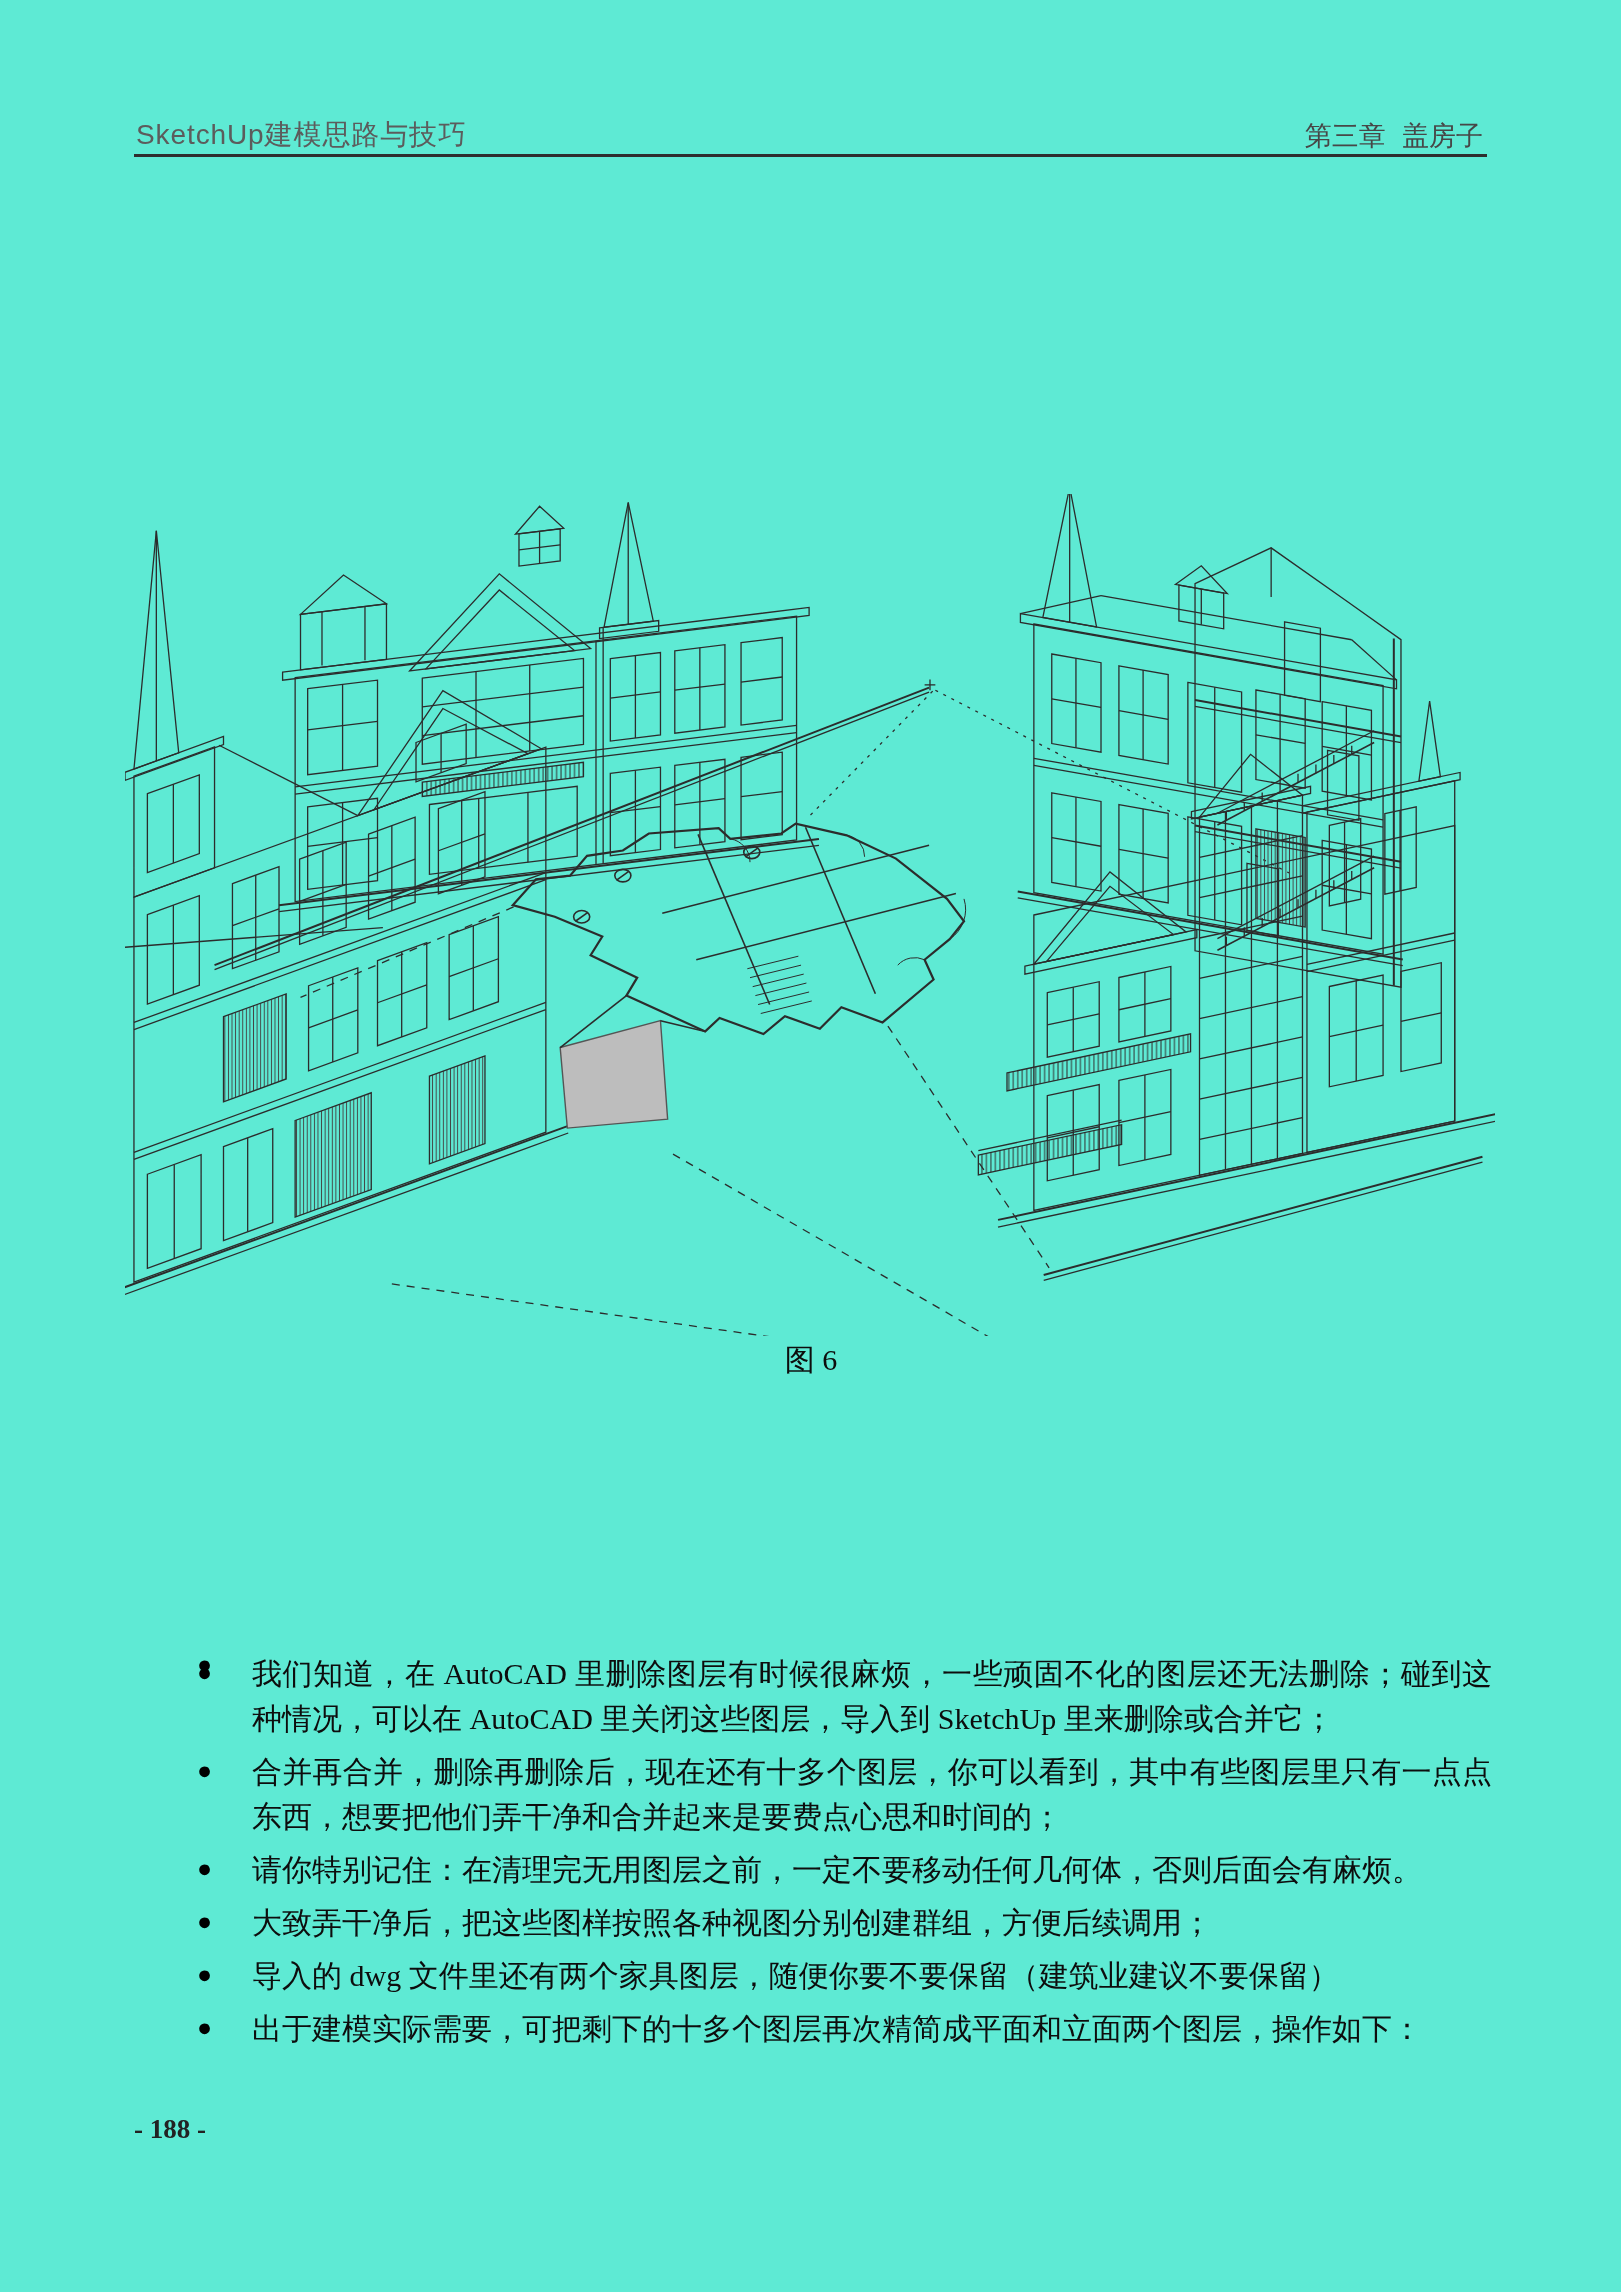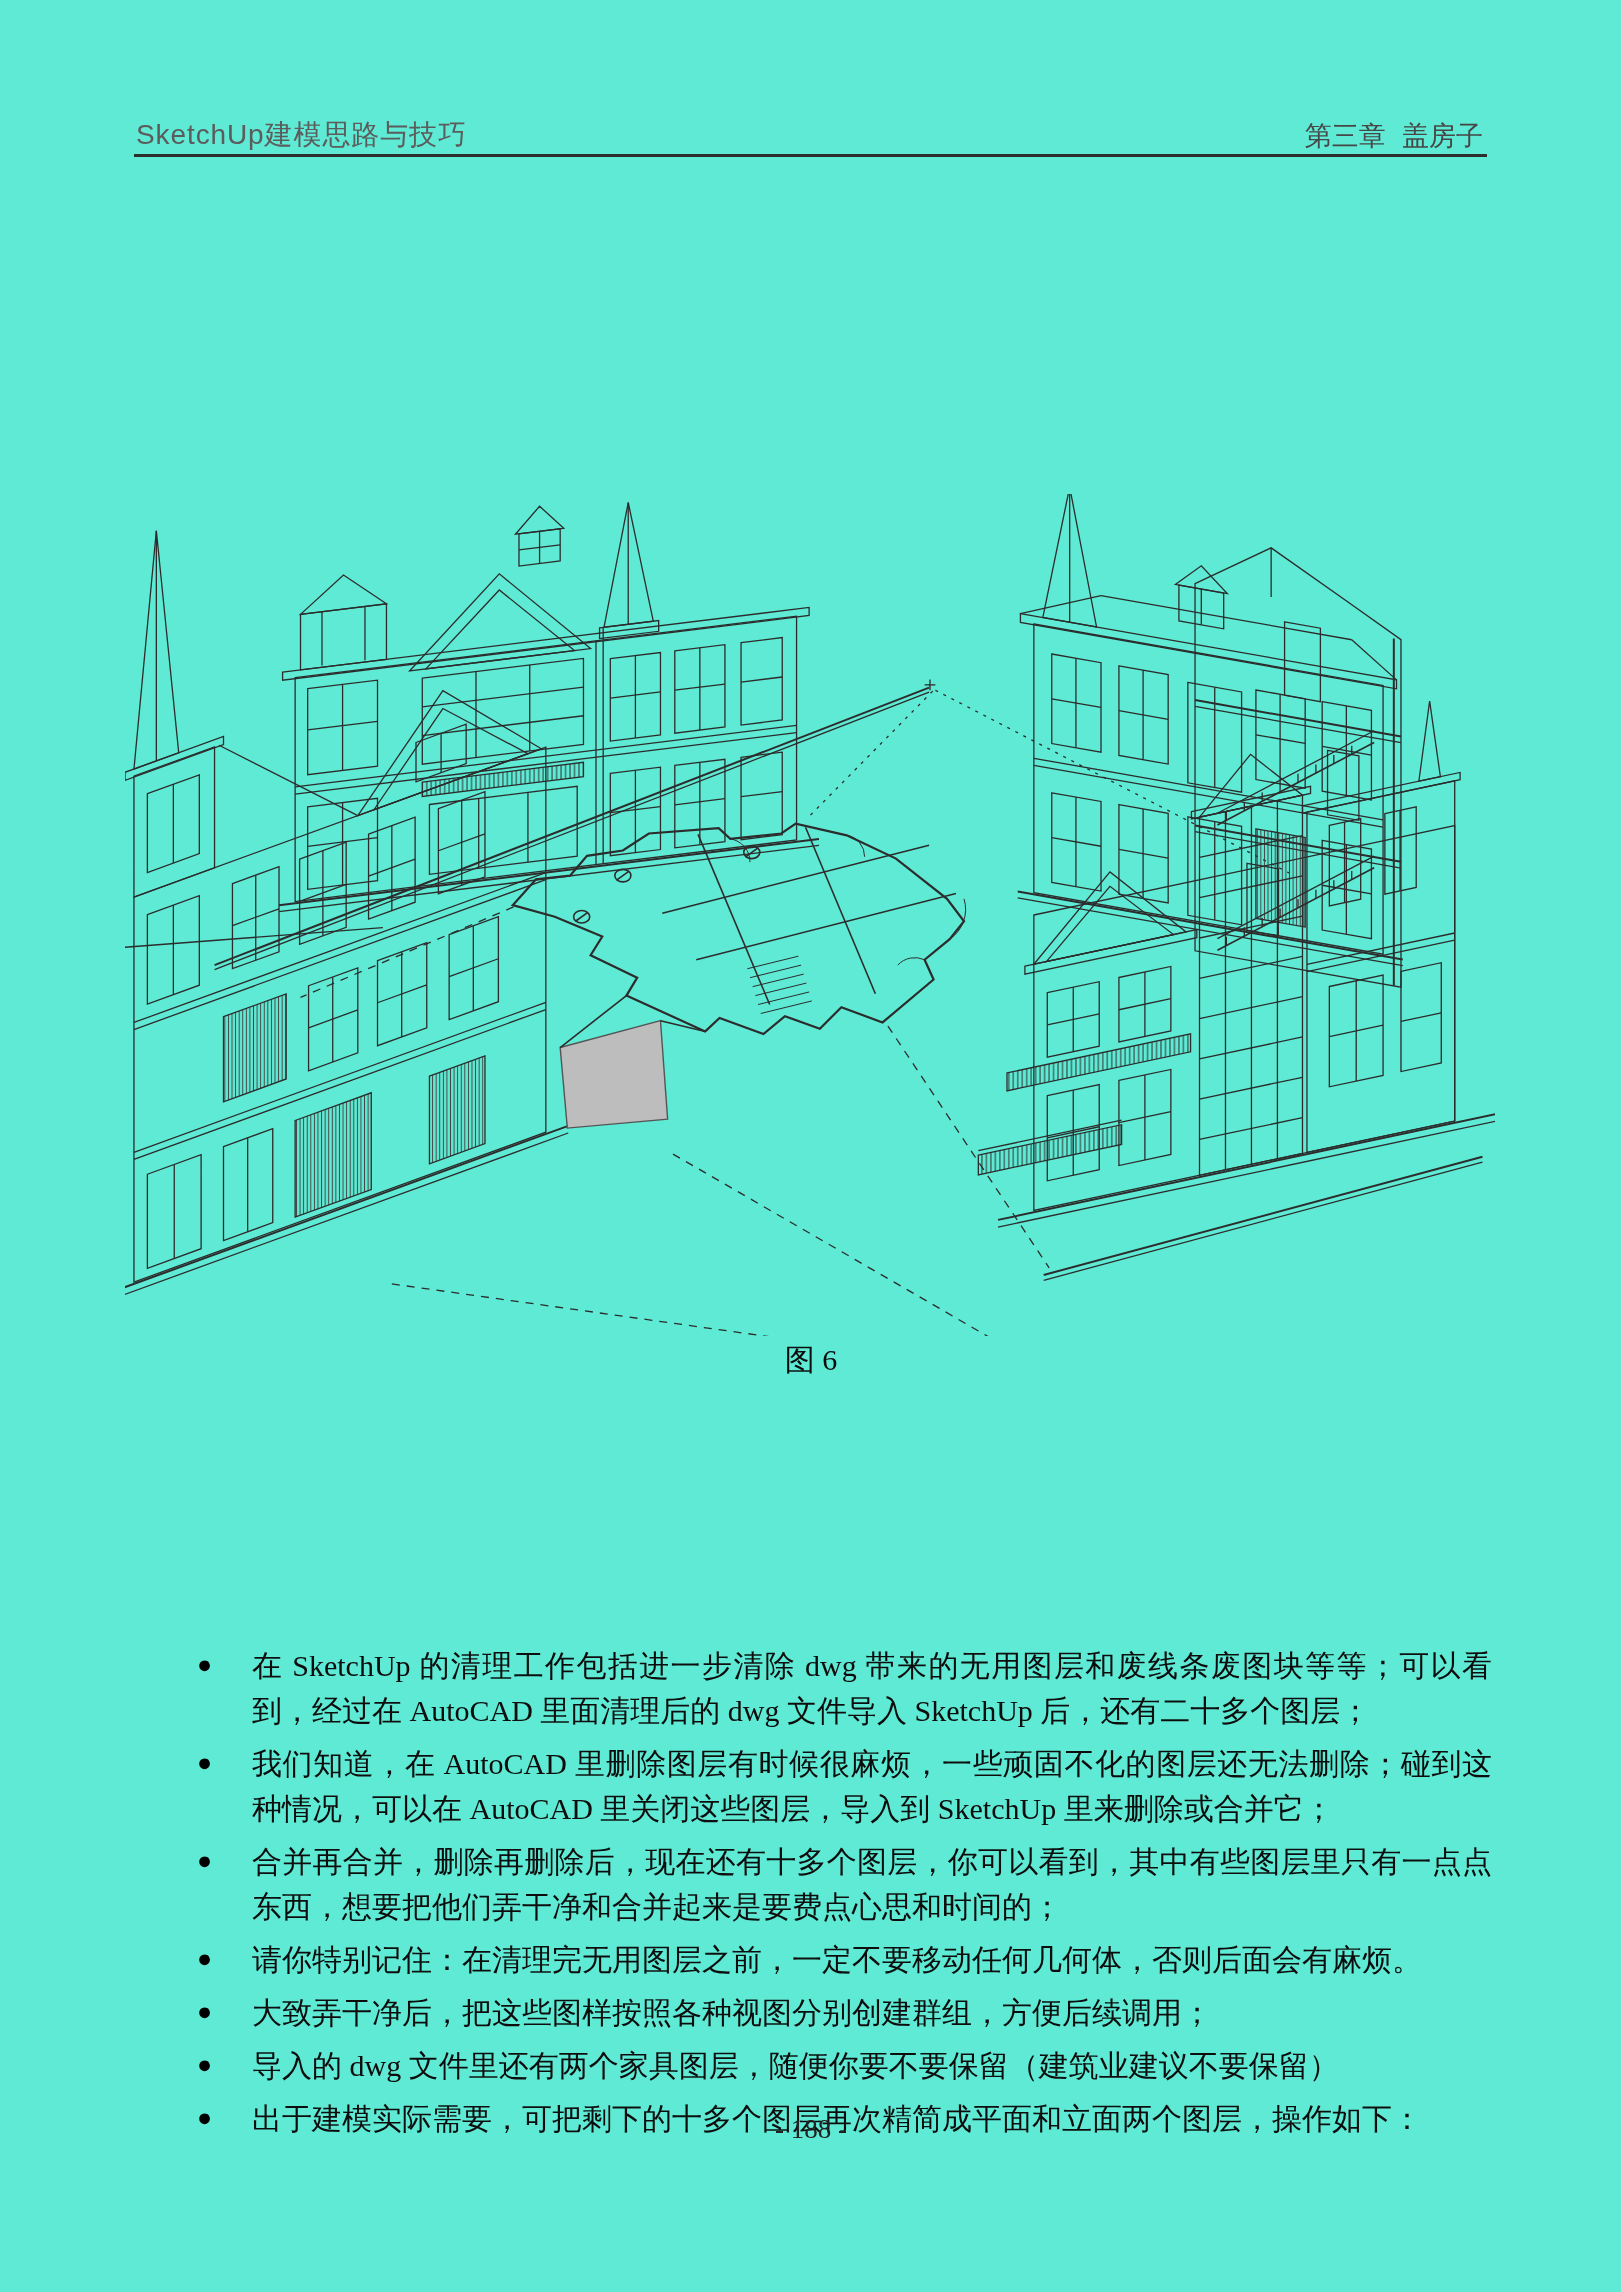--- a/index.html
+++ b/index.html
@@ -12,21 +12,21 @@
   .header-rule{position:absolute;left:134px;right:134px;top:154px;height:2.7px;background:#2e2e2e;}
   .para{position:absolute;left:134px;width:1354px;font-size:30px;line-height:46px;text-align:justify;}
   #p1{top:210px;}
   #p2{top:1438px;}
   .figure-wrap{position:absolute;left:125px;top:494px;width:1370px;height:842px;}
   .figure-wrap svg{display:block;}
   .caption{position:absolute;left:134px;top:1340px;width:1354px;text-align:center;font-size:30px;}
   .bullet-list{position:absolute;left:134px;top:1643px;width:1358px;}
   .li{position:relative;padding-left:118px;font-size:30px;line-height:45px;margin-bottom:8px;text-align:justify;}
   .li .dot{position:absolute;left:63px;top:-0.9px;font-size:25px;color:#000;}
-  .page-number{position:absolute;left:134px;top:2114px;width:1354px;text-align:center;font-size:27px;color:#222;}
+  .page-number{position:absolute;left:134px;top:2114px;width:1354px;text-align:left;font-size:27px;color:#222;font-weight:bold;}
   svg line,svg path,svg rect,svg polygon,svg polyline,svg circle,svg ellipse{vector-effect:non-scaling-stroke;}
 </style>
 </head>
 <body>
 
 <div class="page">
 
   <div class="header-left">SketchUp建模思路与技巧</div>
   <div class="header-right">第三章 盖房子</div>
   <div class="header-rule"></div>
@@ -326,21 +326,20 @@
       </g>
     </svg>
   </div>
 
   <div class="caption">图 6</div>
 
 
   <div class="bullet-list">
     <div class="li">
       <span class="dot">●</span>
-      <span>在 SketchUp 的清理工作包括进一步清除 dwg 带来的无用图层和废线条废图块等等；可以看到，经过在 AutoCAD 里面清理后的 dwg 文件导入 SketchUp 后，还有二十多个图层；</span>
     </div>
     <div class="li">
       <span class="dot">●</span>
       <span>我们知道，在 AutoCAD 里删除图层有时候很麻烦，一些顽固不化的图层还无法删除；碰到这种情况，可以在 AutoCAD 里关闭这些图层，导入到 SketchUp 里来删除或合并它；</span>
     </div>
     <div class="li">
       <span class="dot">●</span>
       <span>合并再合并，删除再删除后，现在还有十多个图层，你可以看到，其中有些图层里只有一点点东西，想要把他们弄干净和合并起来是要费点心思和时间的；</span>
     </div>
     <div class="li">

